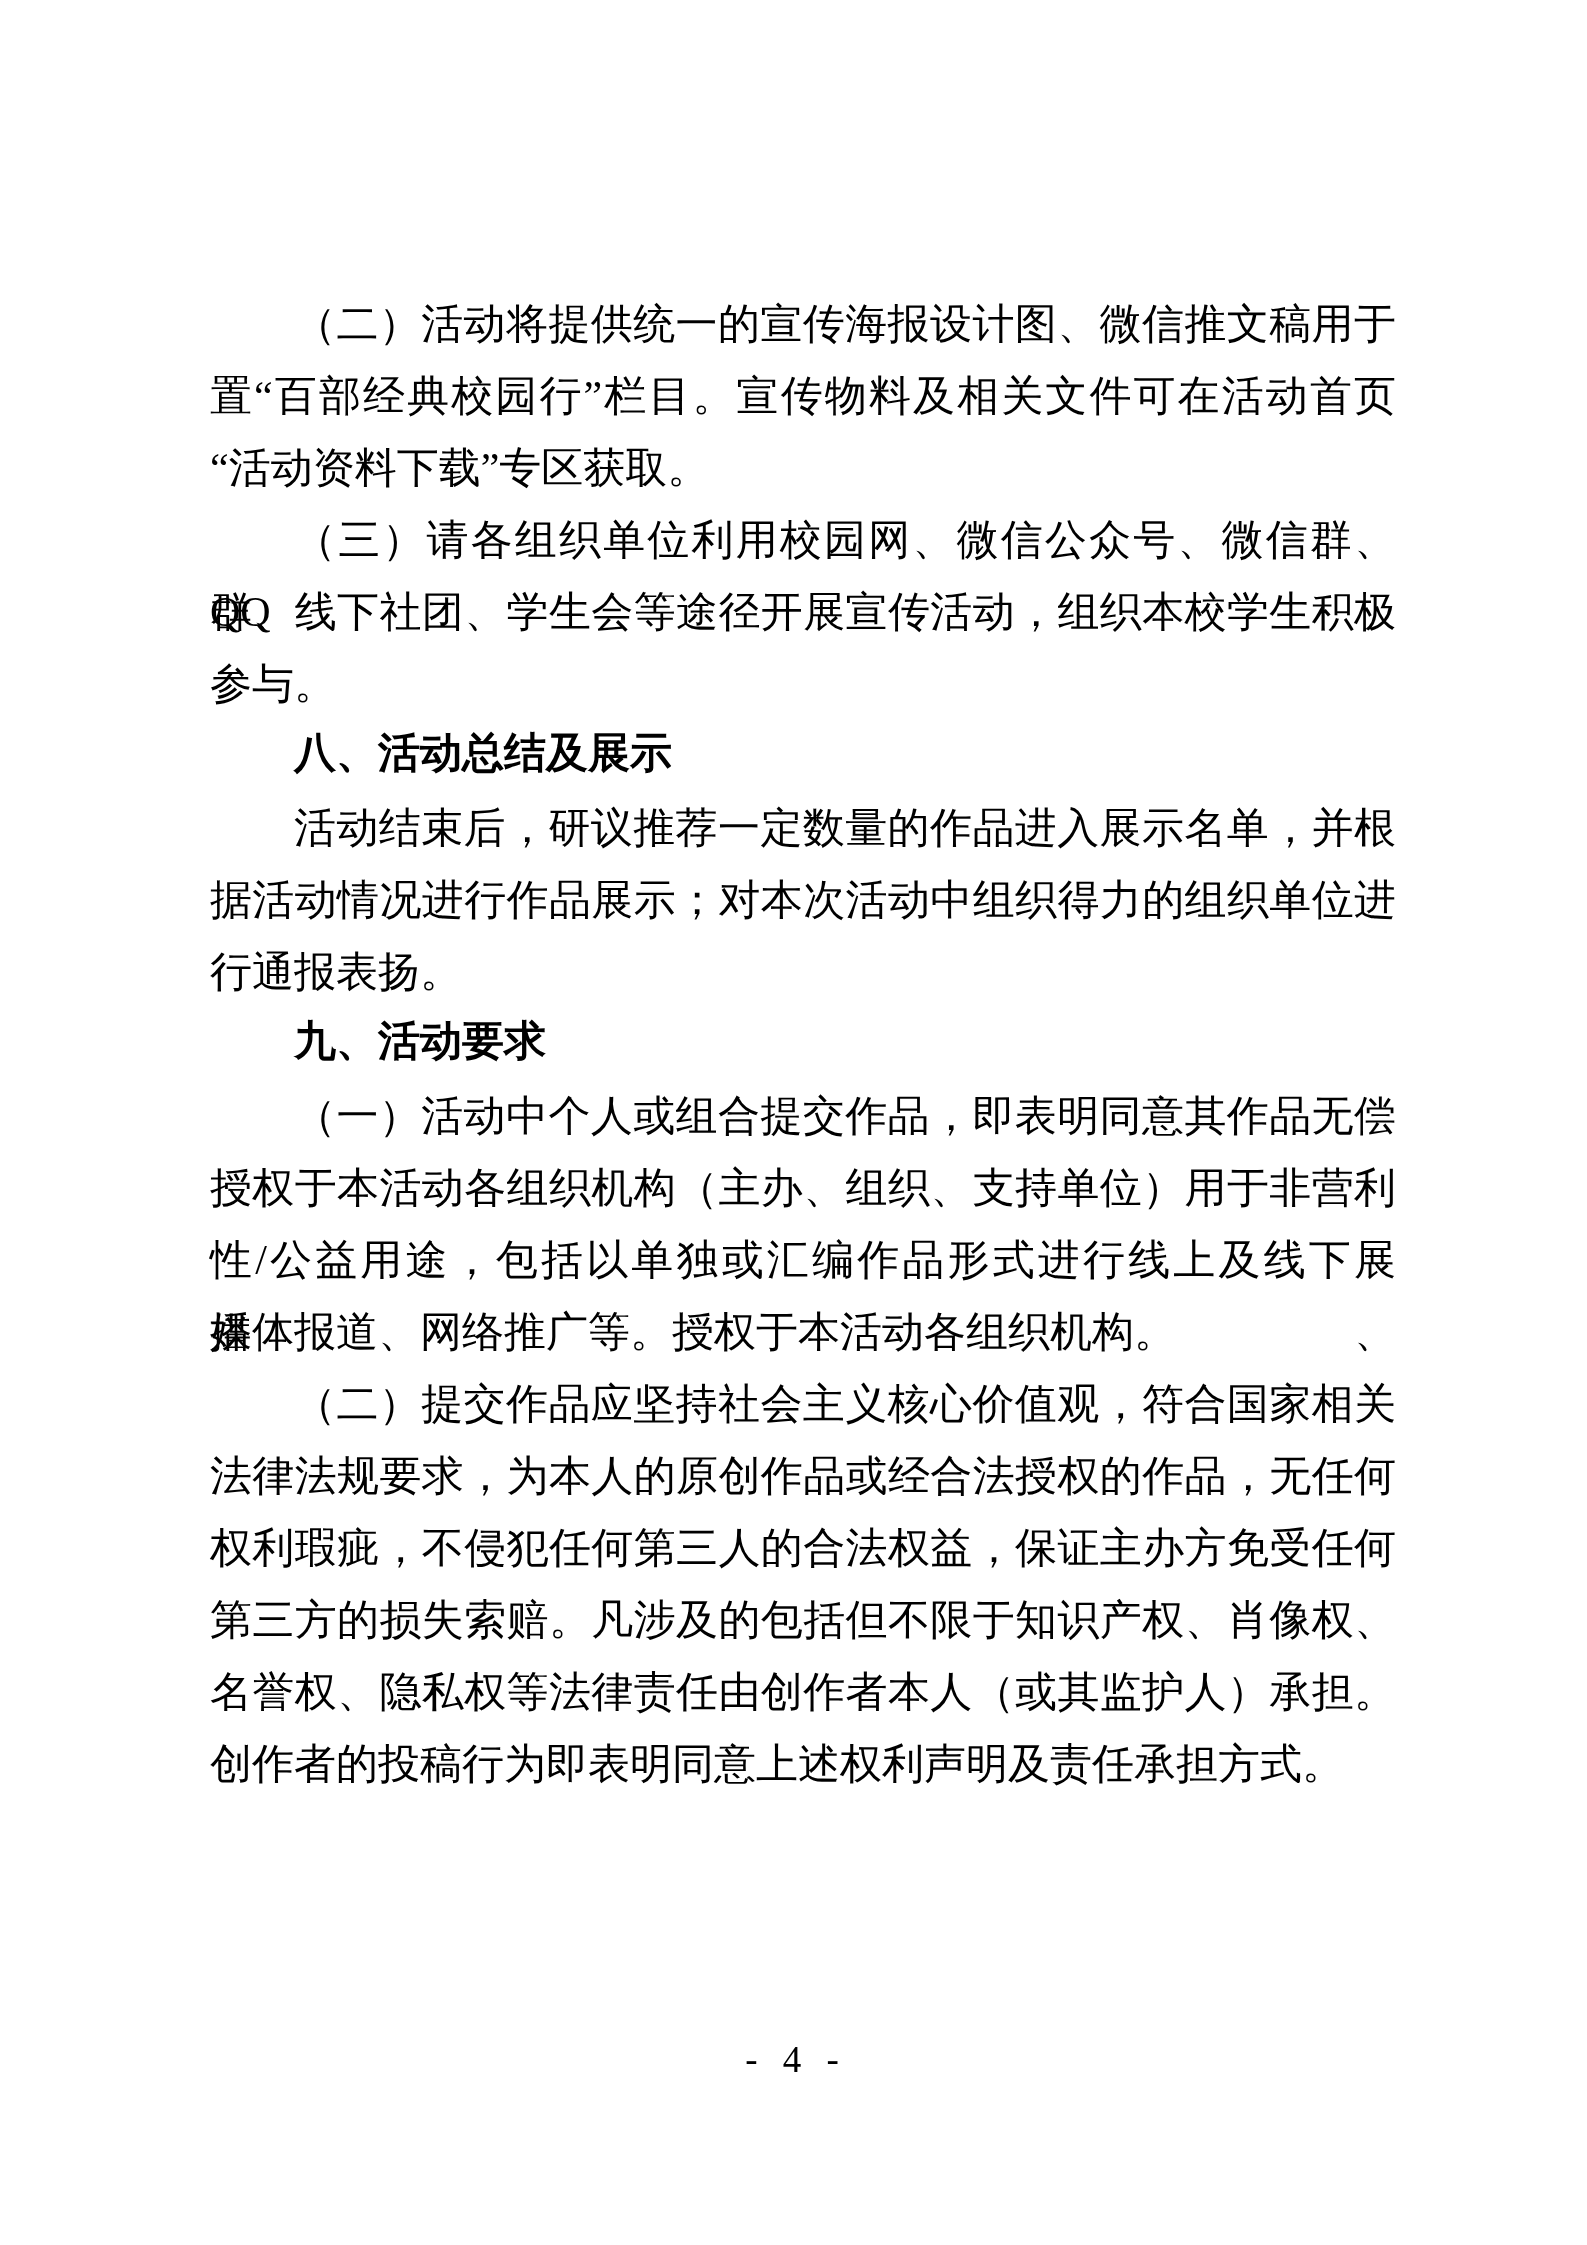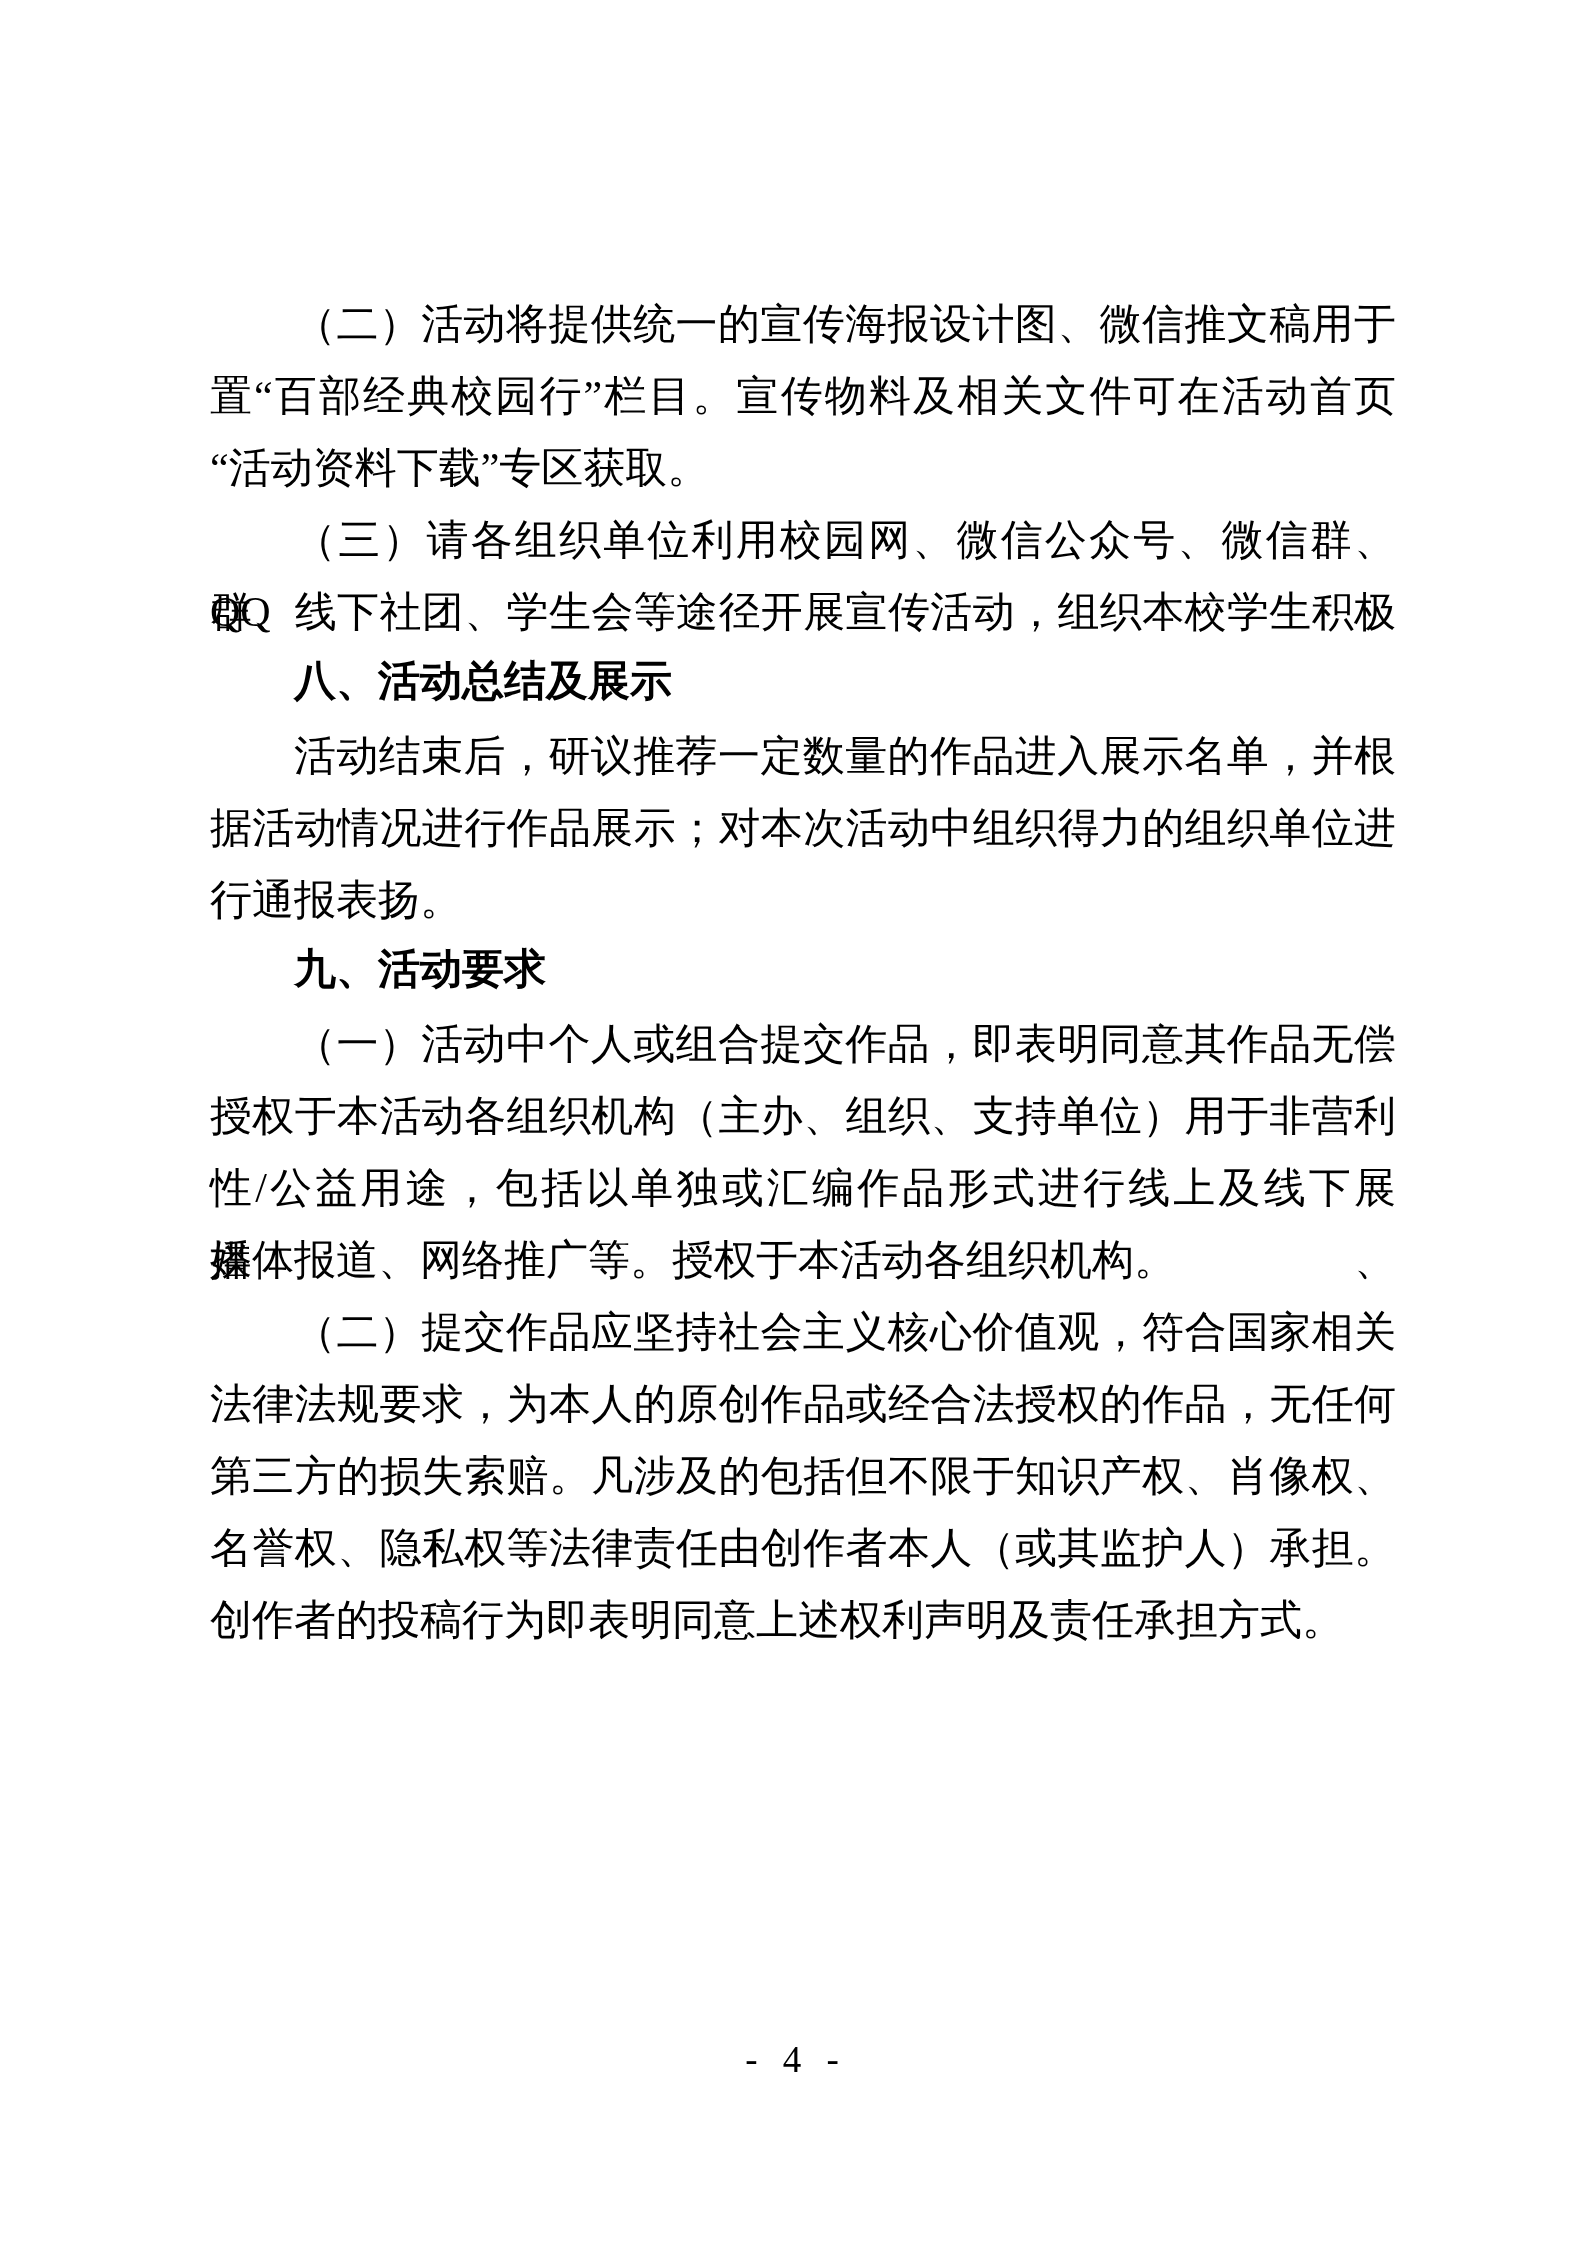--- a/index.html
+++ b/index.html
@@ -60,29 +60,31 @@
 </head>
 <body>
 
 <div class="page">
   <main class="doc">
       <div class="line indent fill">（二）活动将提供统一的宣传海报设计图、微信推文稿用于</div>
       <div class="line fill">置“百部经典校园行”栏目。宣传物料及相关文件可在活动首页</div>
       <div class="line">“活动资料下载”专区获取。</div>
       <div class="line indent fill">（三）请各组织单位利用校园网、微信公众号、微信群、QQ</div>
       <div class="line fill">群、线下社团、学生会等途径开展宣传活动，组织本校学生积极</div>
+      <div class="line">参与。</div>
       <div class="line heading indent">八、活动总结及展示</div>
       <div class="line indent fill">活动结束后，研议推荐一定数量的作品进入展示名单，并根</div>
       <div class="line fill">据活动情况进行作品展示；对本次活动中组织得力的组织单位进</div>
       <div class="line">行通报表扬。</div>
       <div class="line heading indent">九、活动要求</div>
       <div class="line indent fill">（一）活动中个人或组合提交作品，即表明同意其作品无偿</div>
       <div class="line fill">授权于本活动各组织机构（主办、组织、支持单位）用于非营利</div>
       <div class="line fill">性/公益用途，包括以单独或汇编作品形式进行线上及线下展播、</div>
       <div class="line">媒体报道、网络推广等。授权于本活动各组织机构。</div>
       <div class="line indent fill">（二）提交作品应坚持社会主义核心价值观，符合国家相关</div>
       <div class="line fill">法律法规要求，为本人的原创作品或经合法授权的作品，无任何</div>
+      <div class="line fill">权利瑕疵，不侵犯任何第三人的合法权益，保证主办方免受任何</div>
       <div class="line fill">第三方的损失索赔。凡涉及的包括但不限于知识产权、肖像权、</div>
       <div class="line fill">名誉权、隐私权等法律责任由创作者本人（或其监护人）承担。</div>
       <div class="line">创作者的投稿行为即表明同意上述权利声明及责任承担方式。</div>
     </main>
   <footer class="pagenum">- 4 -</footer>
 </div>
 
 </body></html>

